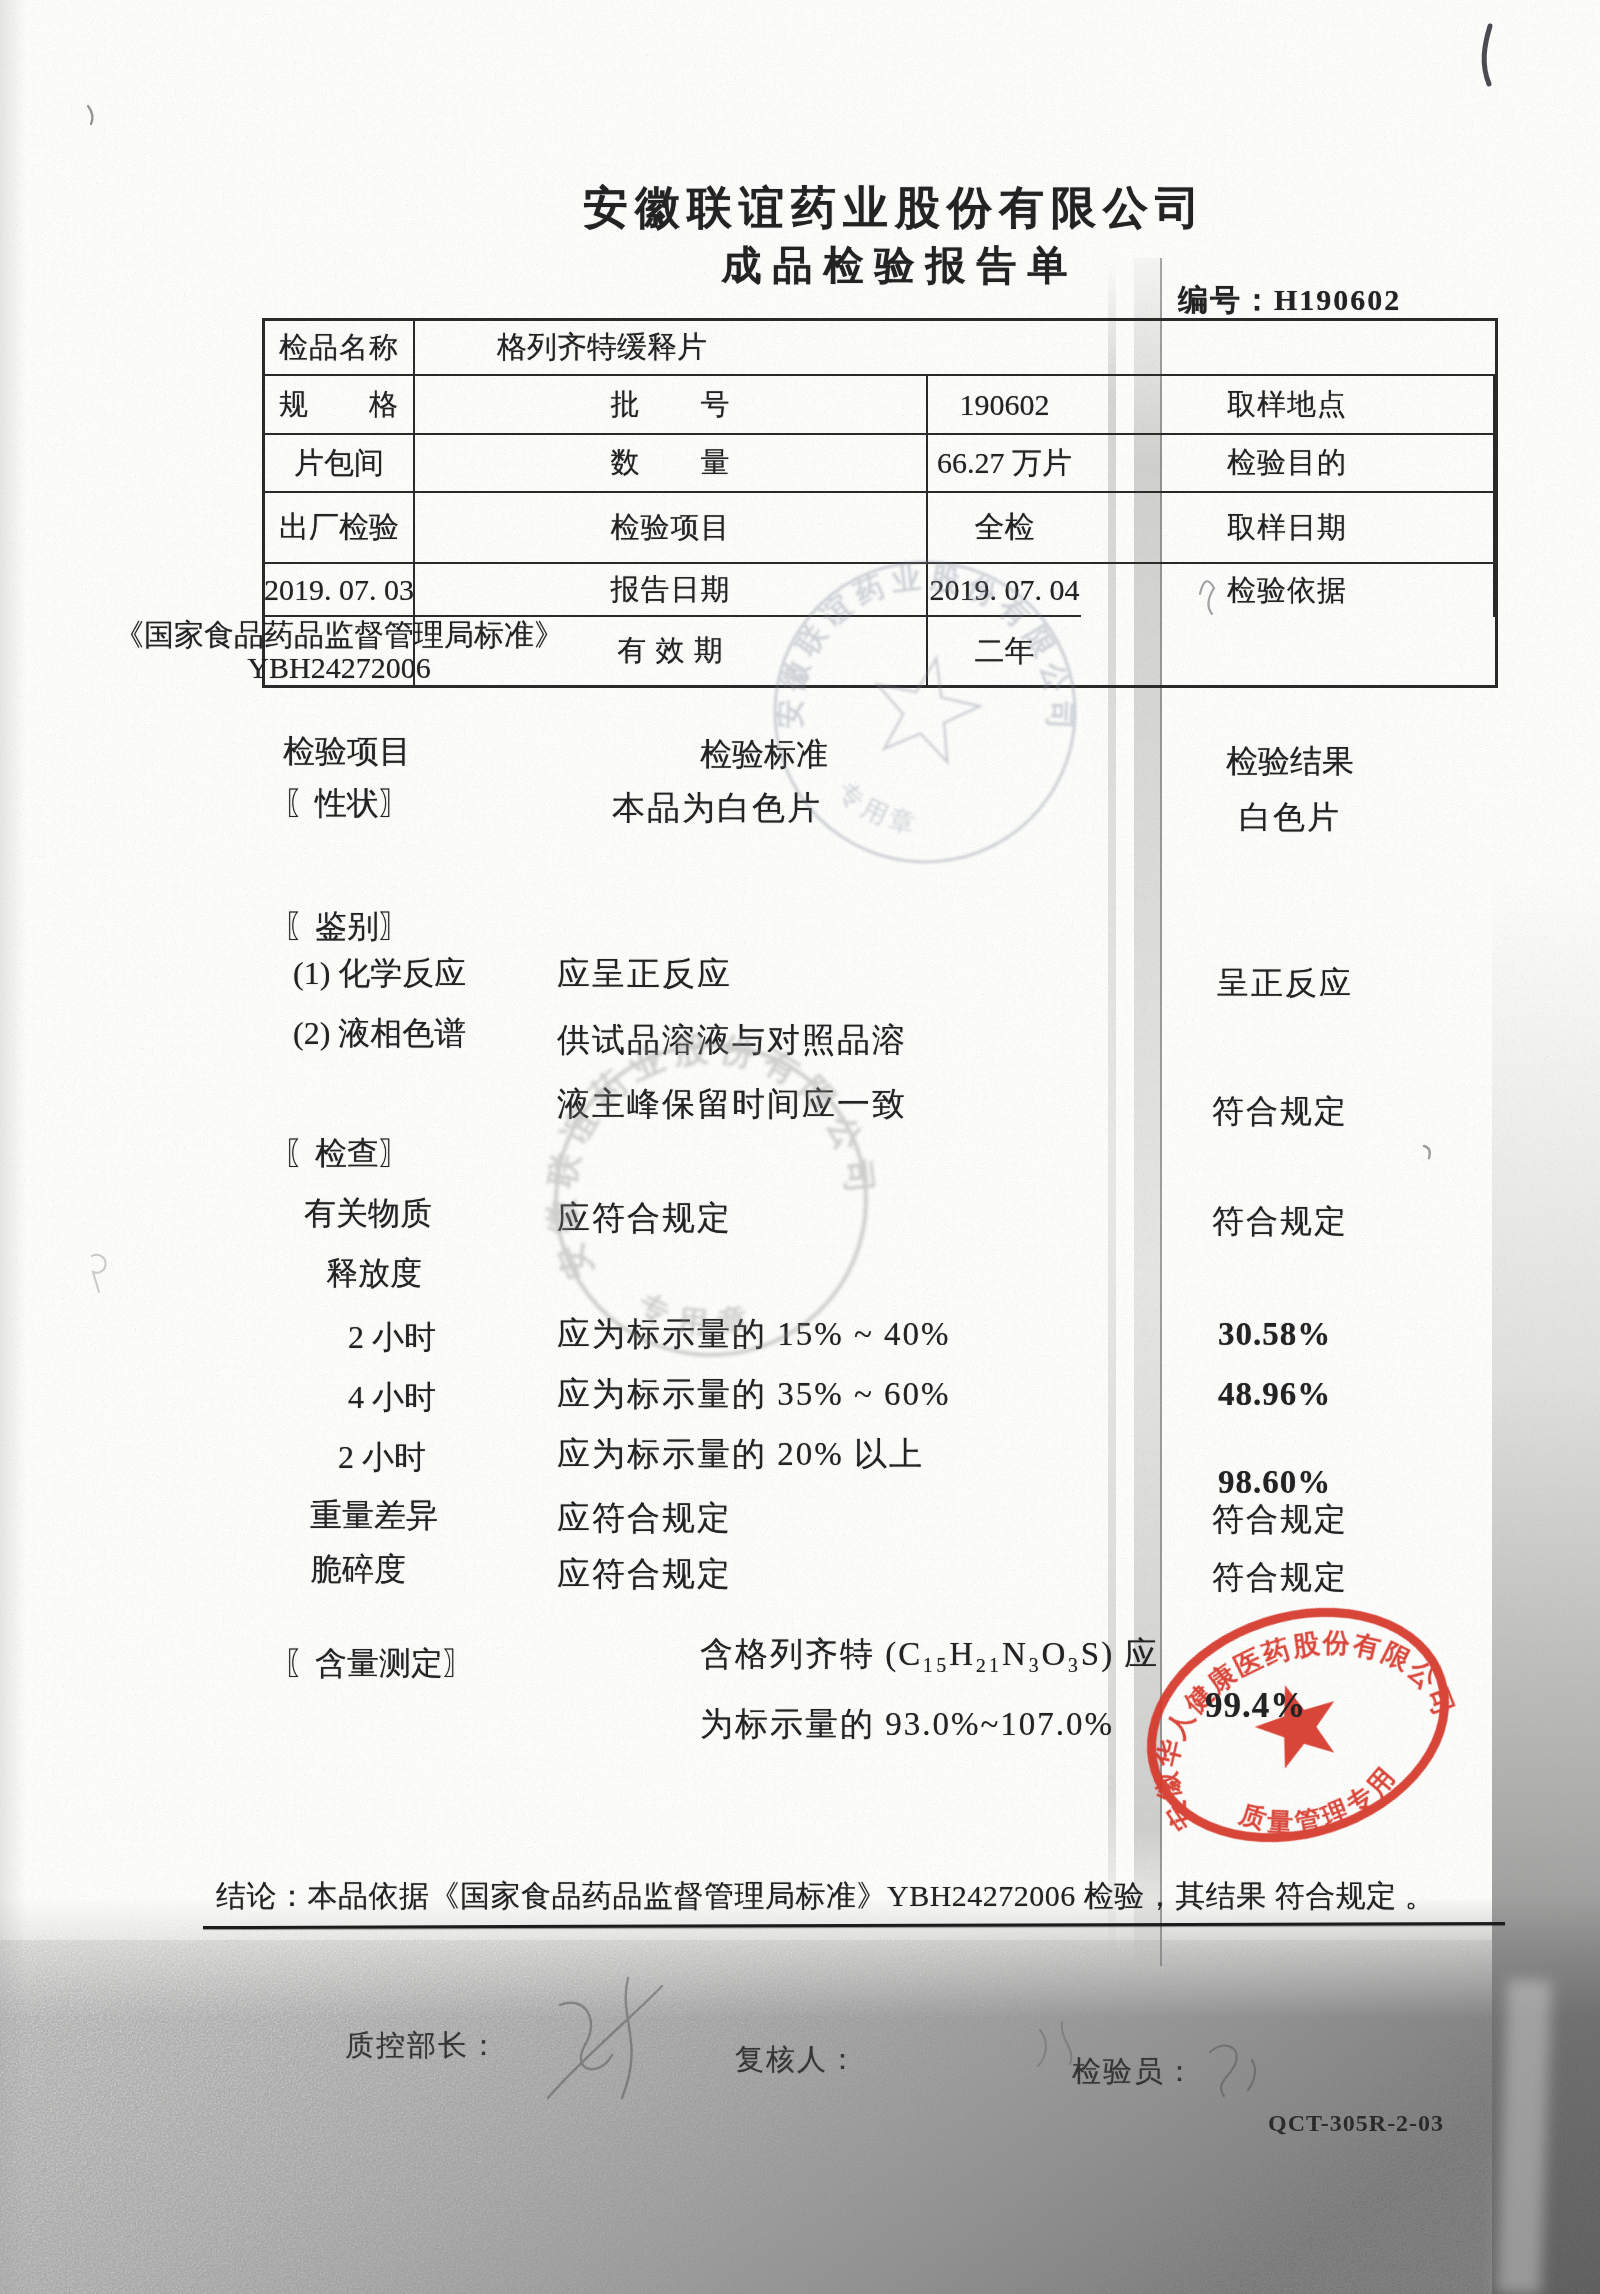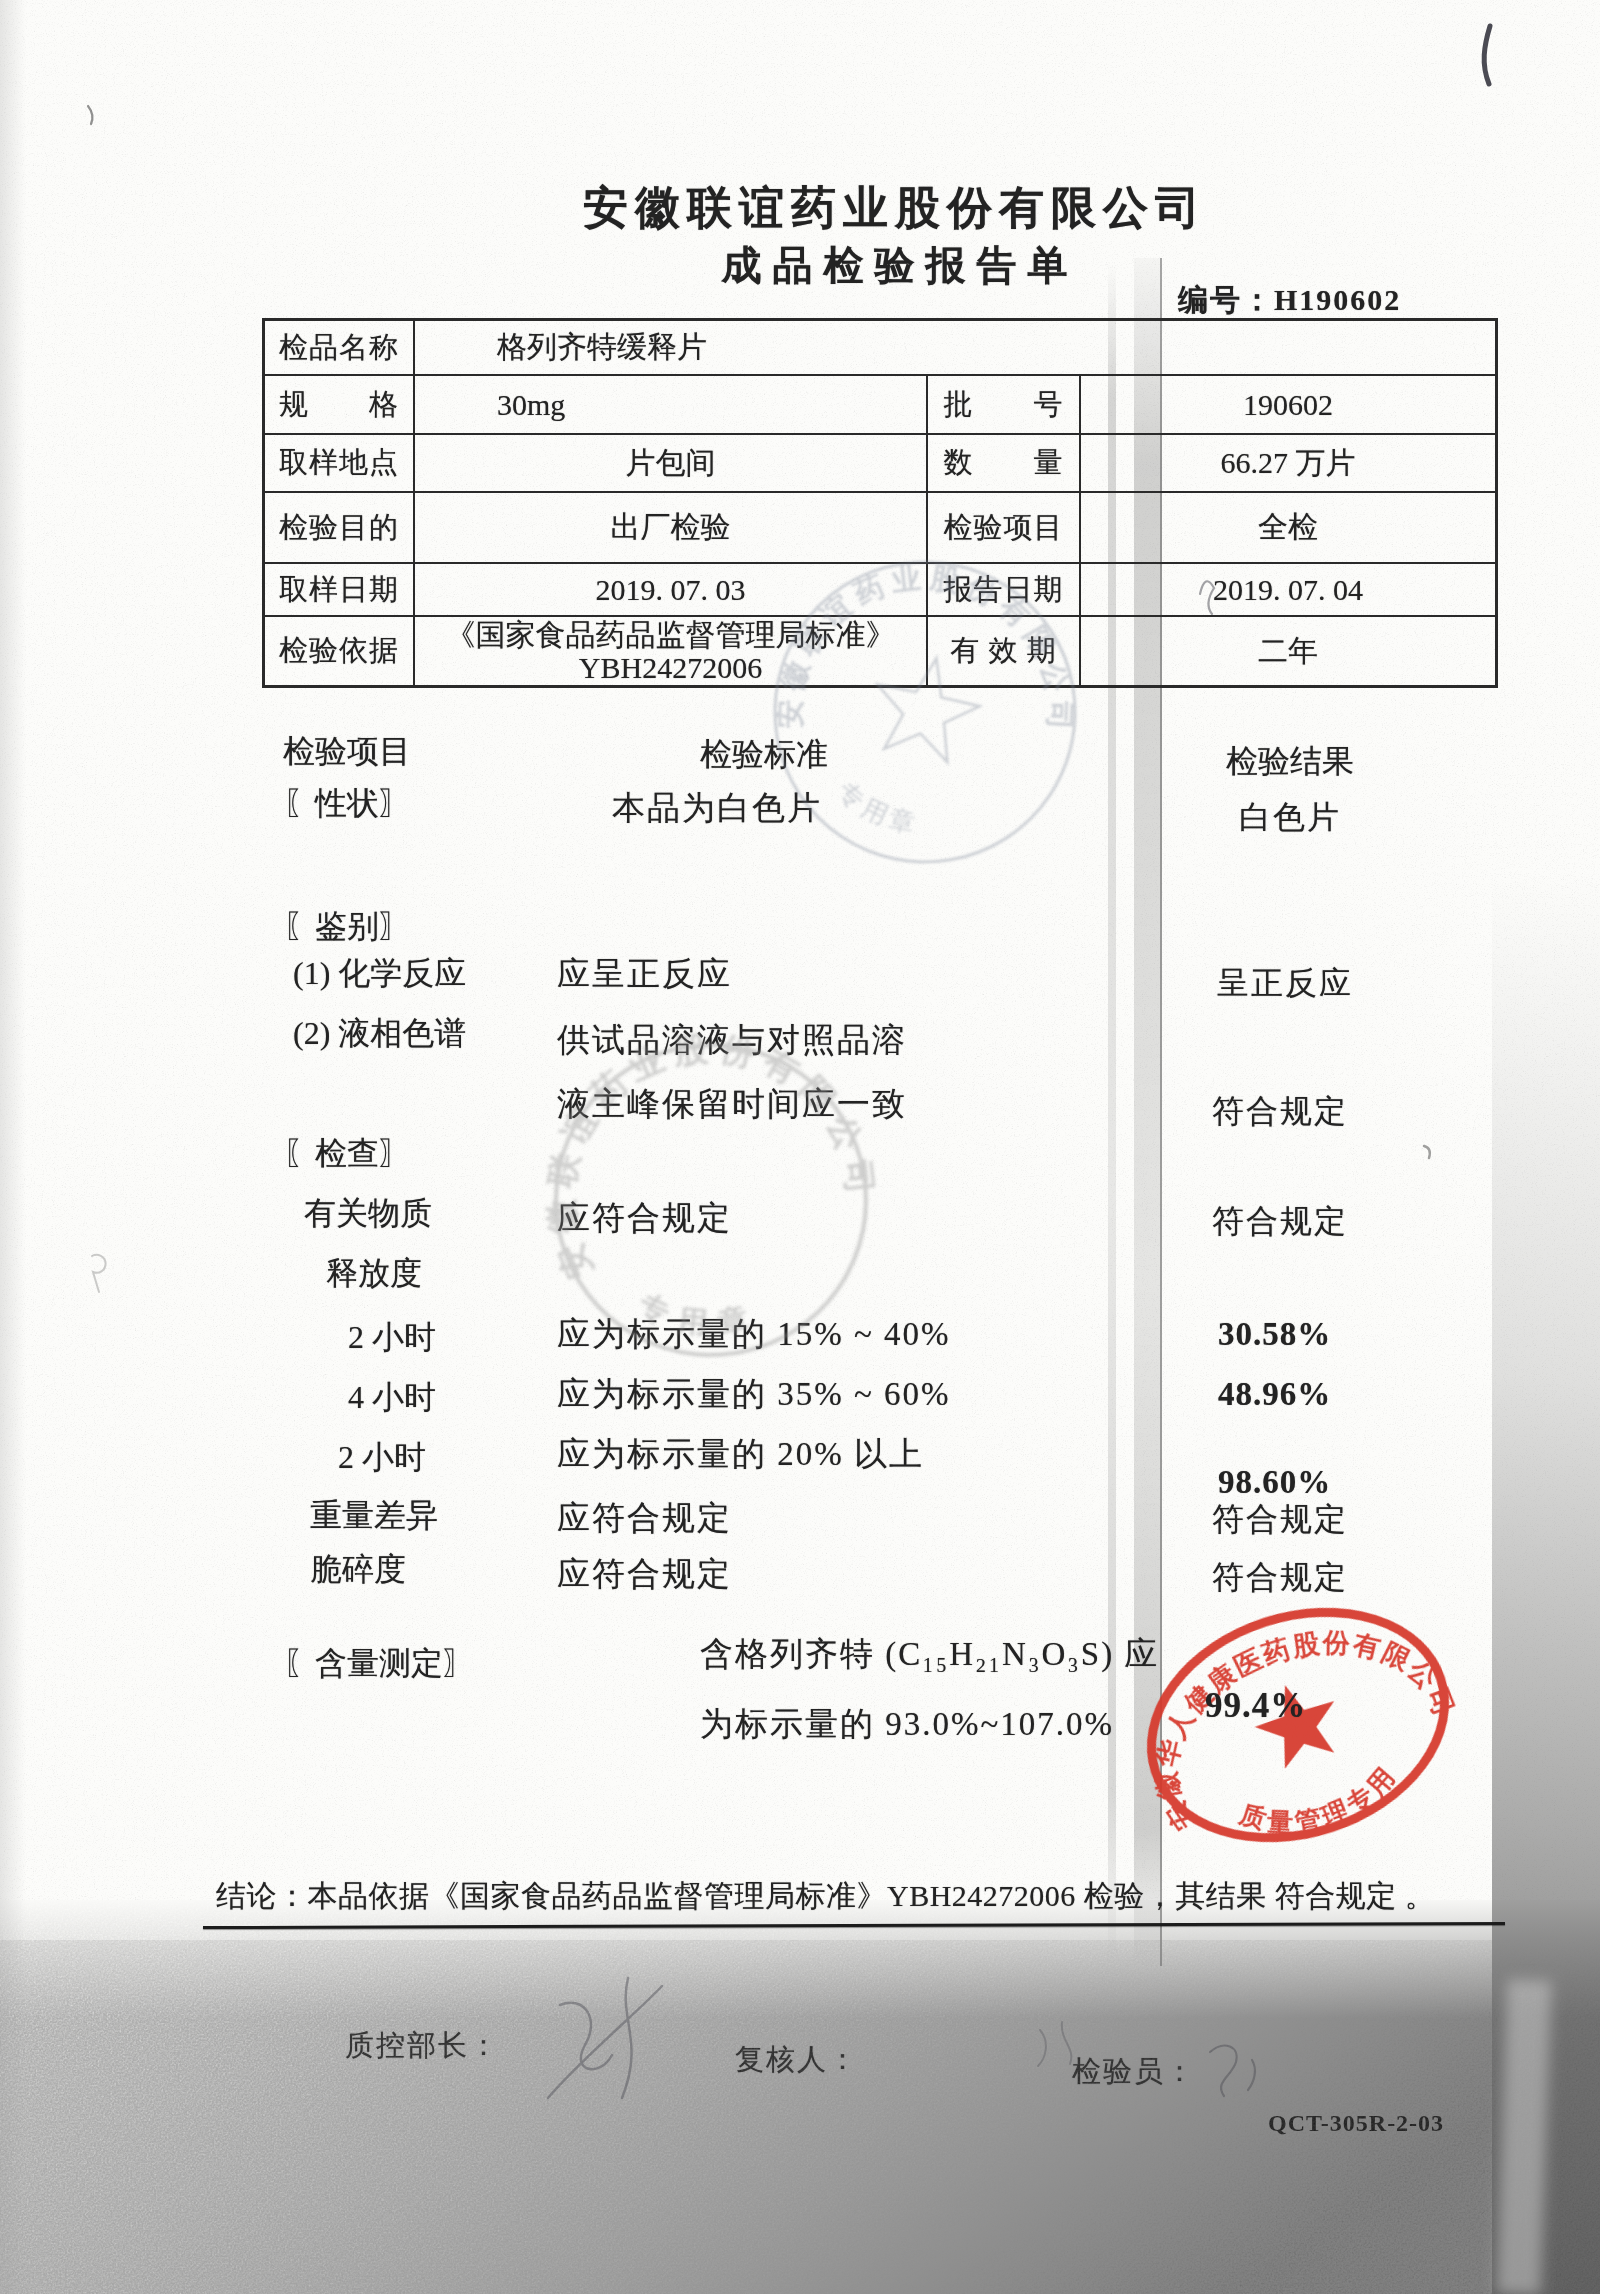--- a/index.html
+++ b/index.html
@@ -85,21 +85,20 @@
 
   <div class="abs z3 ink title" style="left:295px;top:178px;width:1200px;">安徽联谊药业股份有限公司</div>
   <div class="abs z3 ink subtitle" style="left:300px;top:238px;width:1200px;">成品检验报告单</div>
   <div class="abs z3 ink repno" style="left:1178px;top:280px;"><span>编号：</span><span>H190602</span></div>
 
   <div class="abs z3 info-table ink">
     <div class="cell lbl">检品名称</div>
     <div class="cell cl val vleft" style="grid-column:2/5">格列齐特缓释片</div>
 
     <div class="cell lbl">规　　格</div>
-    <div class="cell val vleft">30mg</div>
     <div class="cell lbl">批　　号</div>
     <div class="cell cl val">190602</div>
 
     <div class="cell lbl">取样地点</div>
     <div class="cell val">片包间</div>
     <div class="cell lbl">数　　量</div>
     <div class="cell cl val">66.27 万片</div>
 
     <div class="cell lbl">检验目的</div>
     <div class="cell val">出厂检验</div>

